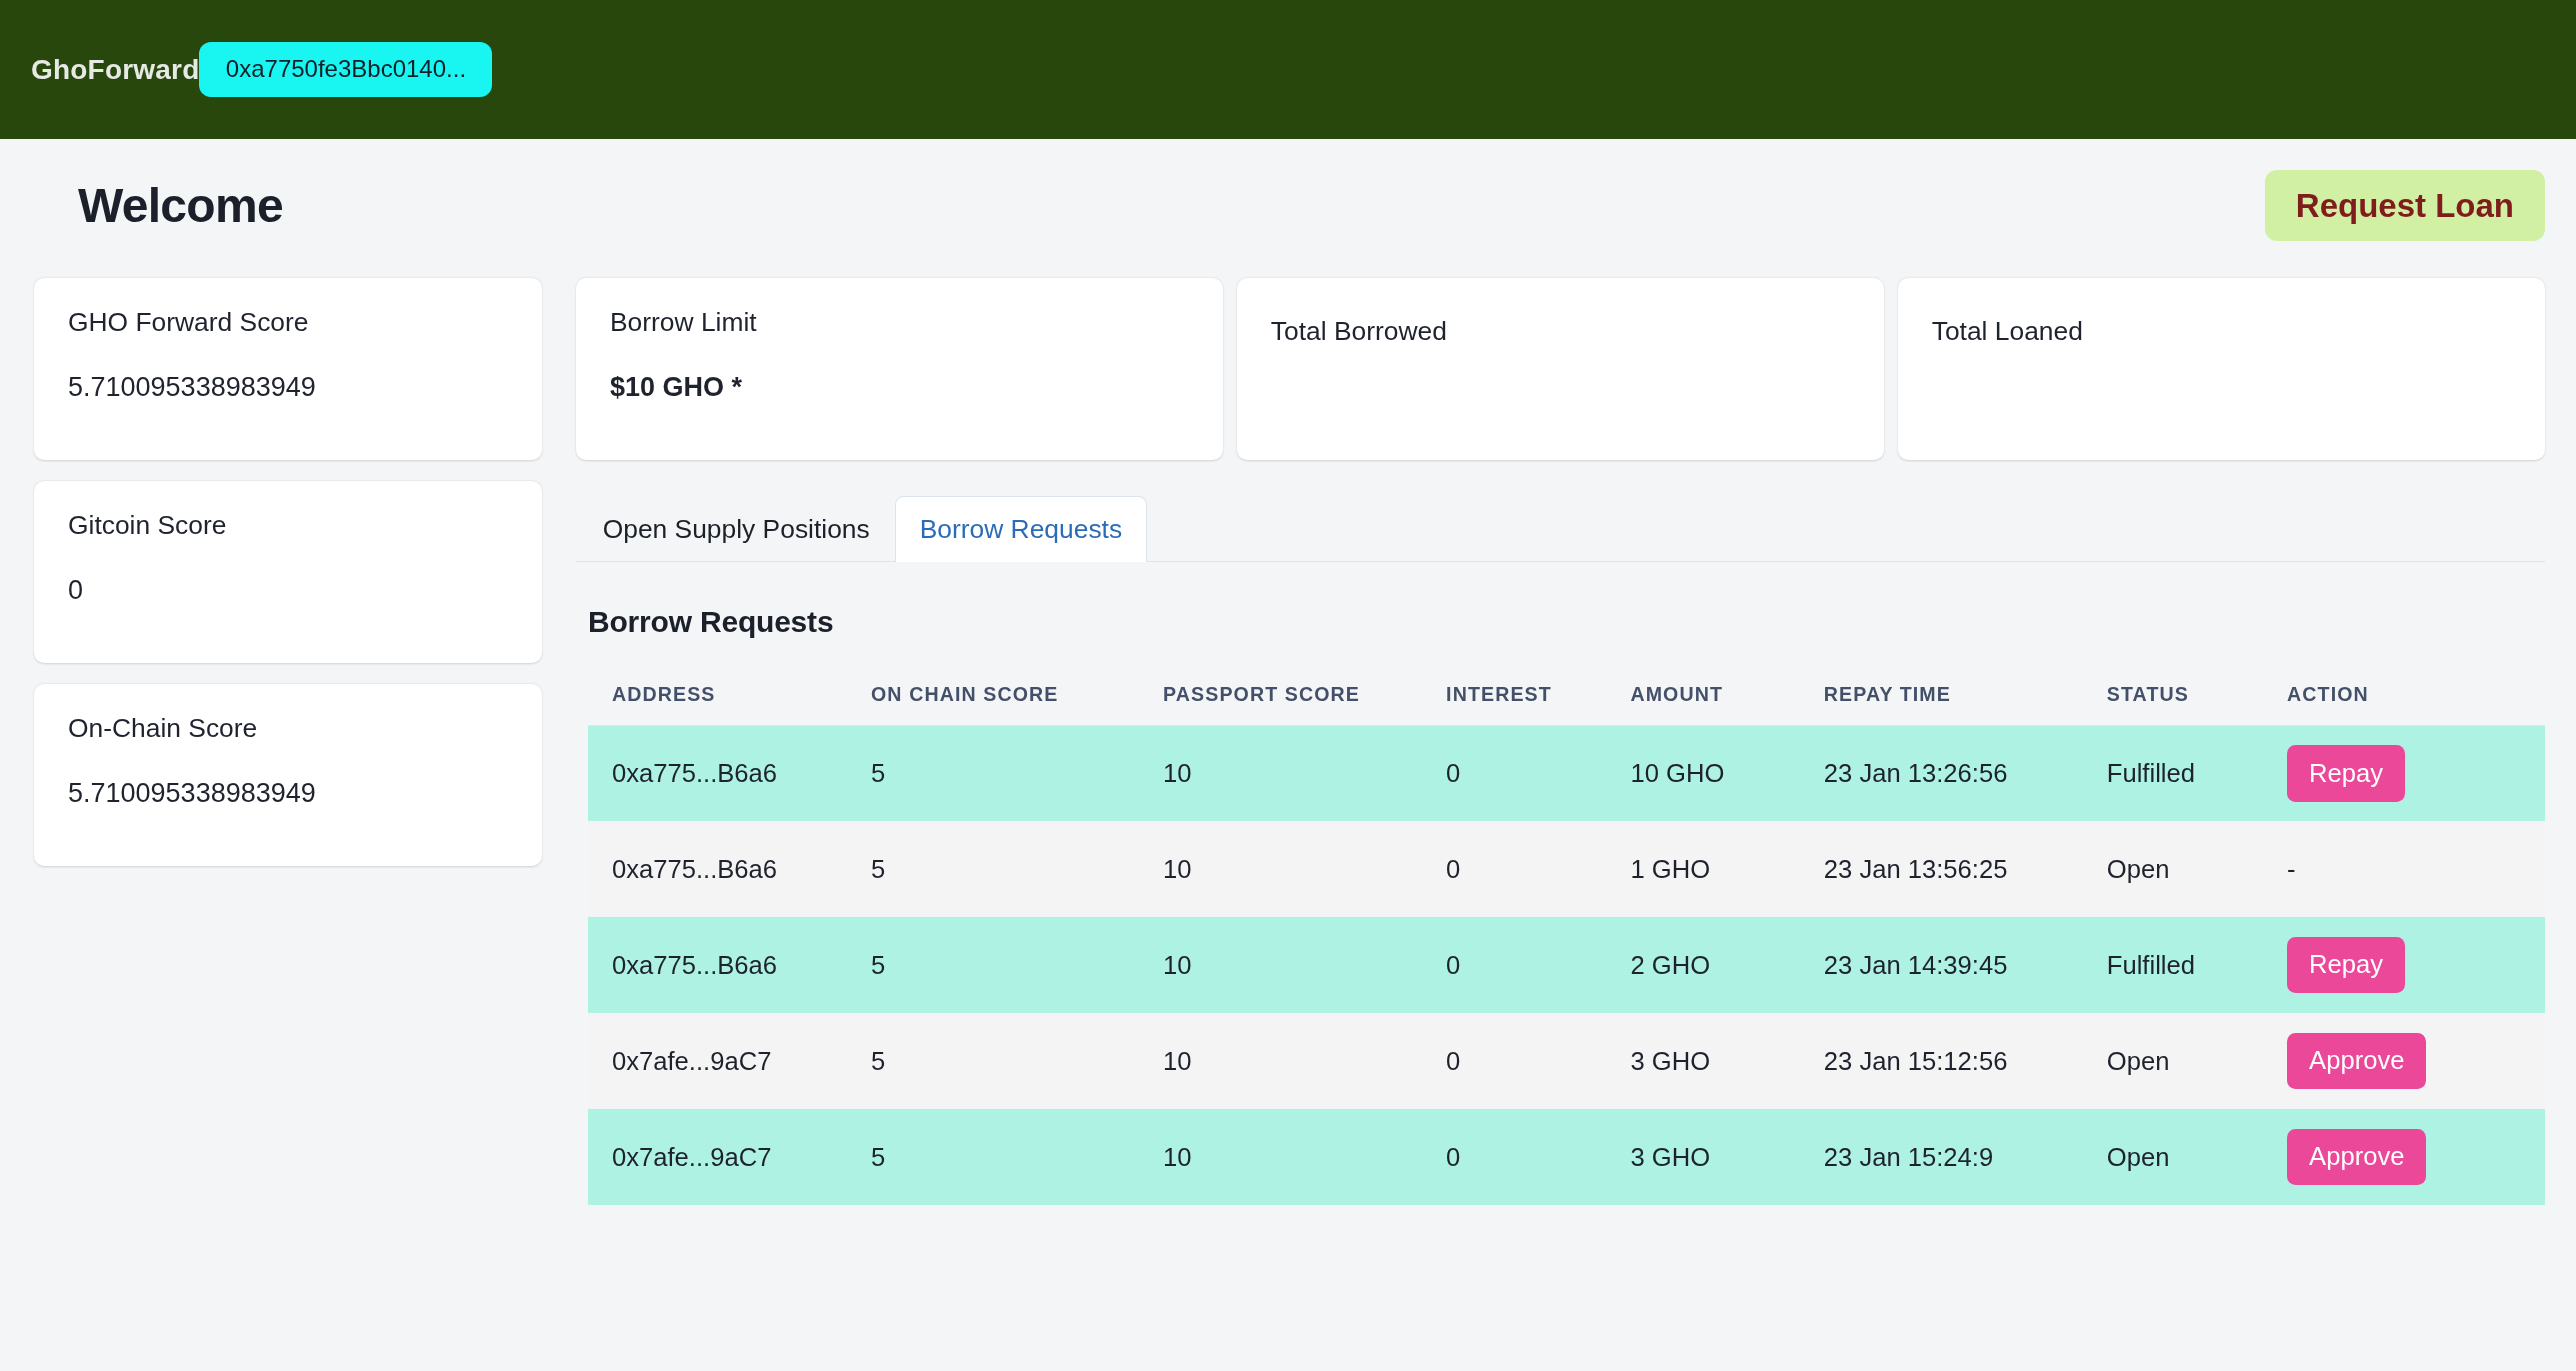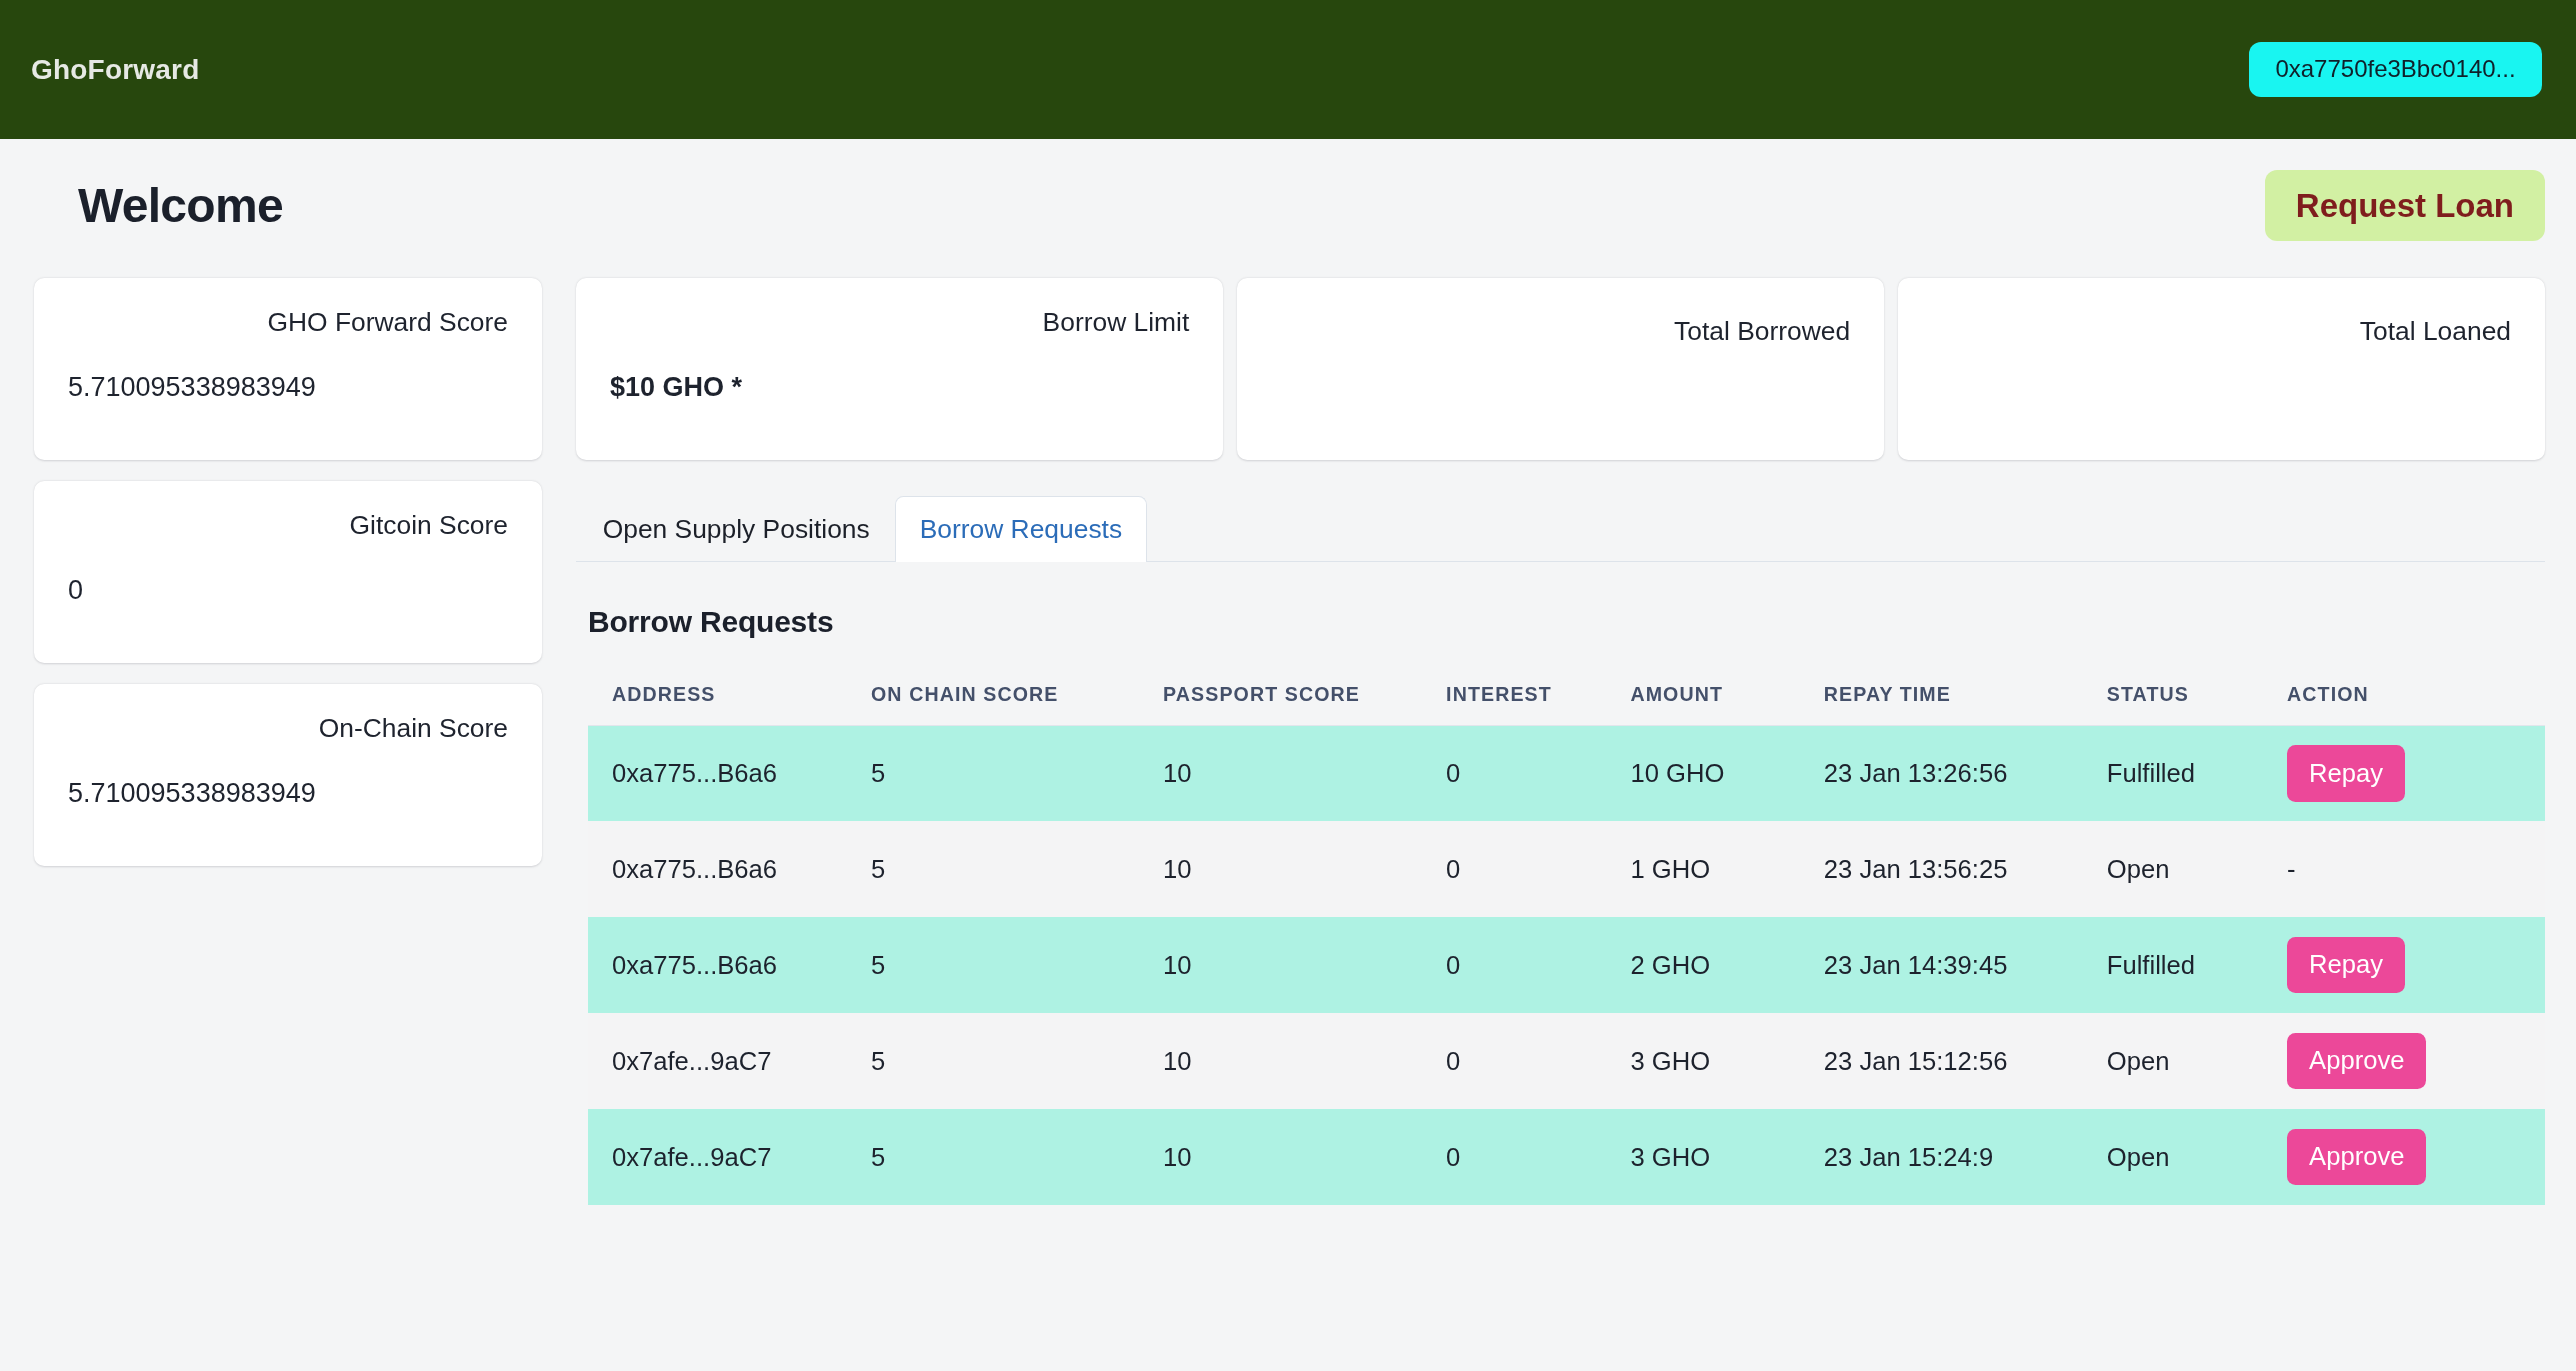--- a/index.html
+++ b/index.html
@@ -16,22 +16,21 @@
     color: #1b202b;
     -webkit-font-smoothing: antialiased;
   }
 
   
   .navbar {
     height: 139px;
     background: #27470d;
     display: flex;
     align-items: center;
-    justify-content: space-between;
-    padding: 0 34px 0 31px;
+    padding: 0 43px 0 31px;
   }
 
   .brand {
     font-size: 28px;
     font-weight: bold;
     color: #e6e9e4;
     letter-spacing: 0.2px;
   }
 
   .wallet-pill {
@@ -103,21 +102,20 @@
     background: #ffffff;
     border-radius: 10.2px;
     box-shadow: 0 0.9px 2.6px rgba(16,24,40,0.10), 0 0.9px 1.7px rgba(16,24,40,0.06);
     padding: 29px 34px 25.6px;
   }
 
   .card-label {
     font-size: 26.4px;
     color: #1e232e;
     line-height: 1.2;
-    text-align: right;
   }
 
   .card-value {
     font-size: 27px;
     color: #1e232e;
     margin-top: 32px;
     line-height: 1.2;
     min-height: 31.5px;
   }
 

